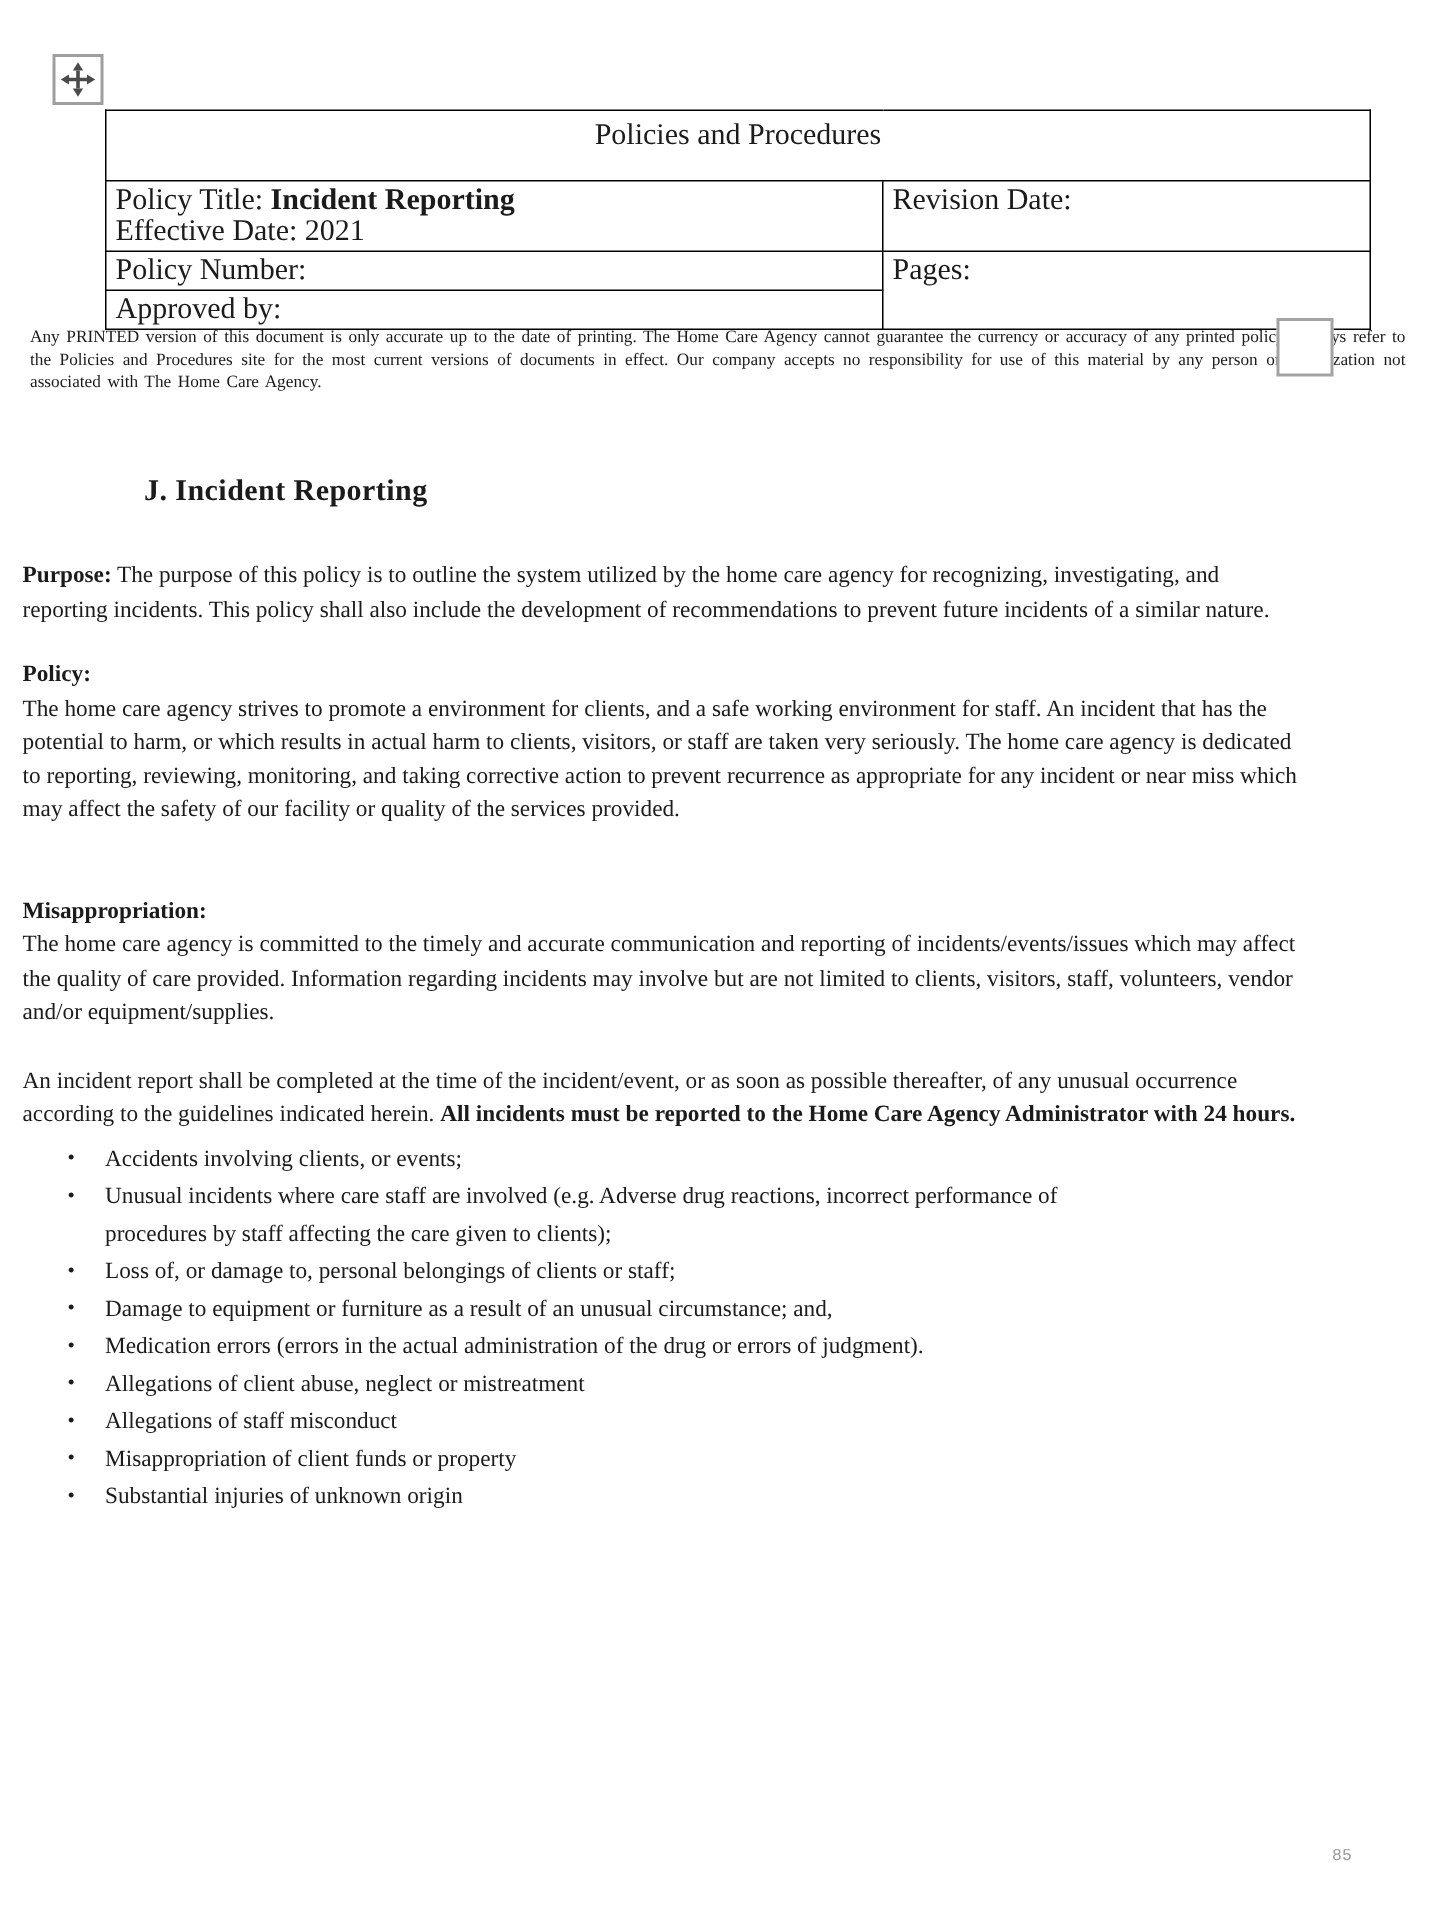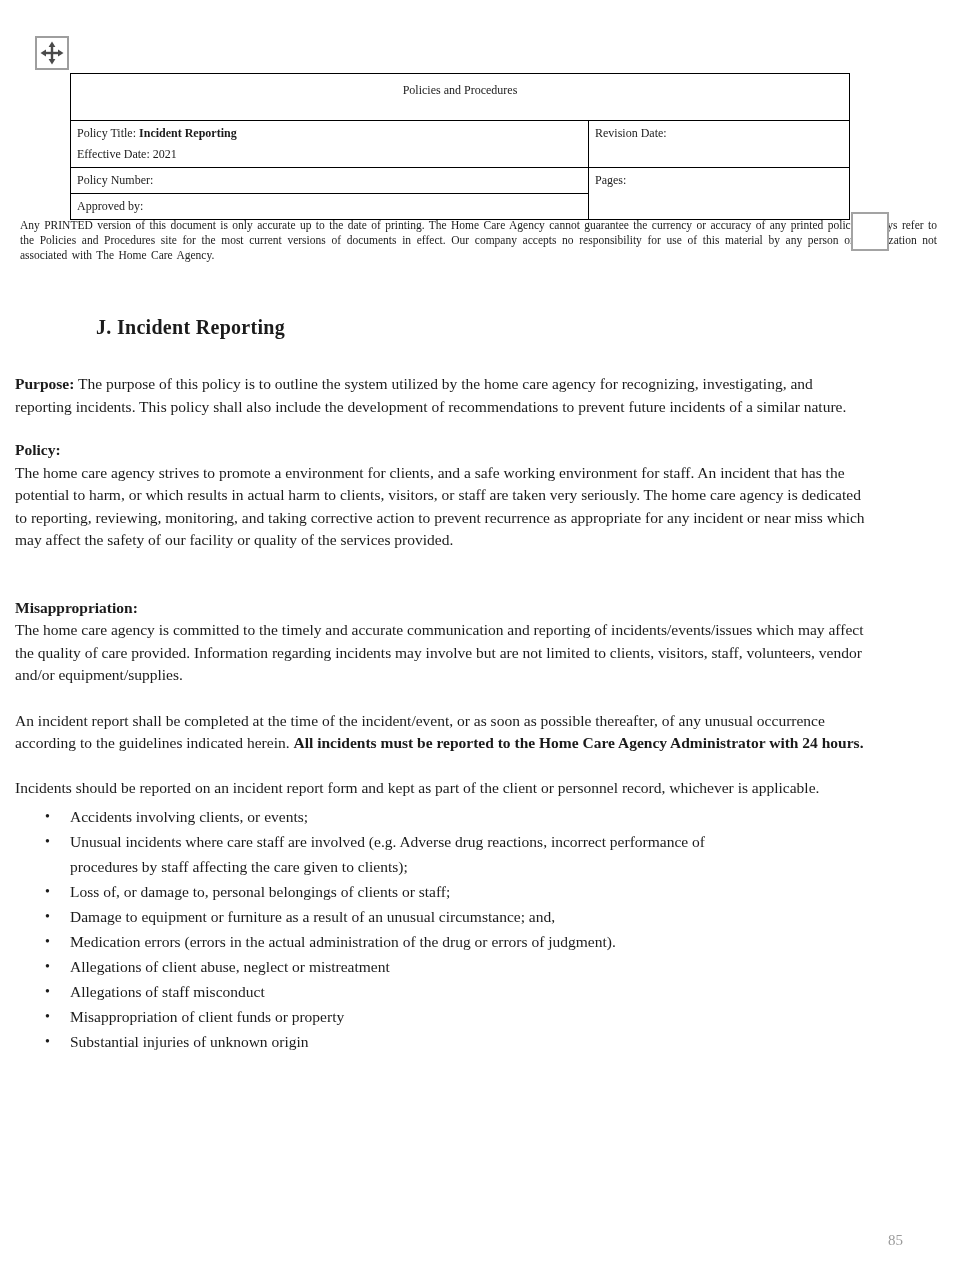--- a/index.html
+++ b/index.html
@@ -24,23 +24,23 @@
     border: 2px solid #9e9e9e;
     background: #ffffff;
     display: flex; align-items: center; justify-content: center;
     cursor: move;
   }
 
   
   .header-table {
     position: absolute;
     left: 70px; top: 73px;
-    width: 780px;
+    width: 844px;
     border-collapse: collapse;
-    font-size: 12px;
+    font-size: 20px;
     color: #1b1b1b;
   }
   .header-table td {
     border: 1px solid #000;
     vertical-align: top;
     padding: 2px 6px;
     line-height: 21px;
   }
   .header-table .title-cell {
     text-align: center;
@@ -111,23 +111,23 @@
     flex: 0 0 25px;
     font-size: 14px;
   }
   ul.bullets .bullet-text {
     flex: 1;
   }
 
   .page-number {
     position: absolute;
     left: 888px; top: 1232px;
-    font-size: 15px;
+    font-size: 11px;
     color: #9b9b9b;
-    font-family: Liberation Serif, serif;
+    font-family: Liberation Mono, monospace;
   }
 </style>
 </head>
 <body>
 
 <div class="page">
 
   <div class="move-handle">
     <span style="display:flex;">
       <svg width="24" height="24" viewBox="0 0 24 24">
@@ -184,21 +184,20 @@
   <div class="content">
 
     <p><strong>Purpose:</strong><span> The purpose of this policy is to outline the system utilized by the home care agency for recognizing, investigating, and reporting incidents. This policy shall also include the development of recommendations to prevent future incidents of a similar nature.</span></p>
 
     <p class="p-policy"><strong>Policy:</strong><br><span>The home care agency strives to promote a environment for clients, and a safe working environment for staff. An incident that has the potential to harm, or which results in actual harm to clients, visitors, or staff are taken very seriously. The home care agency is dedicated to reporting, reviewing, monitoring, and taking corrective action to prevent recurrence as appropriate for any incident or near miss which may affect the safety of our facility or quality of the services provided.</span></p>
 
     <p class="p-resp"><strong>Misappropriation:</strong><br><span>The home care agency is committed to the timely and accurate communication and reporting of incidents/events/issues which may affect the quality of care provided. Information regarding incidents may involve but are not limited to clients, visitors, staff, volunteers, vendor and/or equipment/supplies.</span></p>
 
     <p class="p-incident"><span>An incident report shall be completed at the time of the incident/event, or as soon as possible thereafter, of any unusual occurrence according to the guidelines indicated herein. </span><strong>All incidents must be reported to the Home Care Agency Administrator with 24 hours.</strong></p>
 
-    <p class="p-record">Incidents should be reported on an incident report form and kept as part of the client or personnel record, whichever is applicable.</p>
 
 
     <ul class="bullets">
 
         <li>
           <span class="bullet">•</span>
           <span class="bullet-text">Accidents involving clients, or events;</span>
         </li>
 
         <li>

